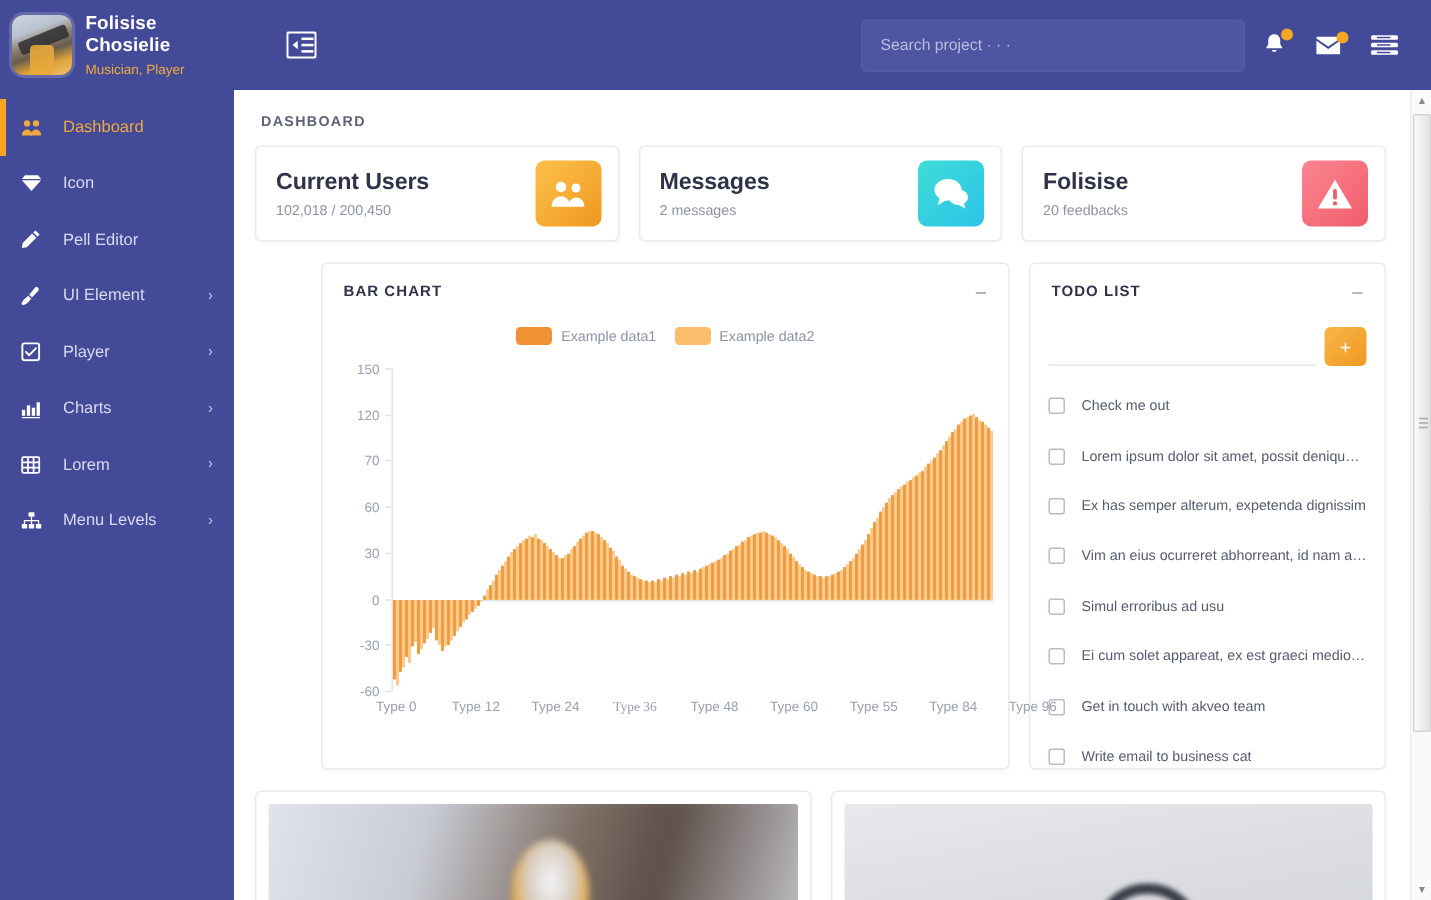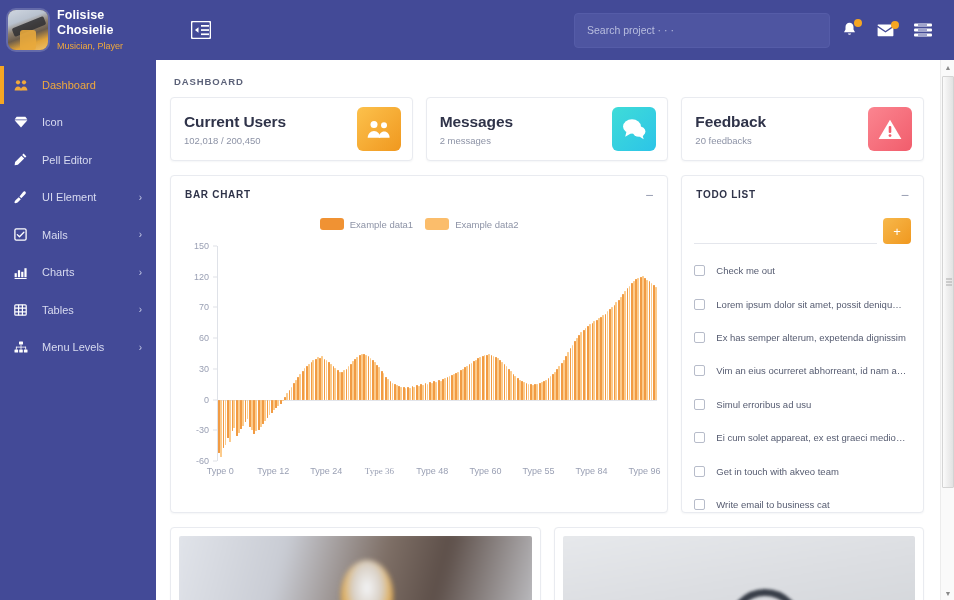--- a/index.html
+++ b/index.html
@@ -115,21 +115,21 @@
   .panel {
     background:#fff; border:1px solid #e9ebf0; border-radius:4px;
     box-shadow: 0 1px 2px rgba(30,40,80,.045);
   }
   .panel-head {
     display:flex; align-items:center; justify-content:space-between;
     padding: 13px 14px 8px 14px;
   }
   .panel-title { font-size:10px; font-weight:700; color:#2f3349; letter-spacing:.7px; }
   .panel-min { color:#9aa0b4; font-size: 14px; line-height: 8px; cursor:pointer; user-select:none; }
-  .panel-chart { width: 499px; height: 338px; }
+  .panel-chart { width: 499px; height: 338px; margin-left: 44px; }
   .panel-todo { width: 243px; height: 338px; }
 
   
   .legend { display:flex; justify-content:center; gap: 12px; margin-top: 10px; }
   .legend-item { display:flex; align-items:center; gap:6px; }
   .legend-sw { width: 24px; height: 12px; border-radius: 3px; }
   .legend-lb { font-size: 9.5px; color:#8d93a6; }
   .chart-area {
     position: relative; margin: 16px 10px 0 10px; height: 250px;
   }
@@ -267,21 +267,21 @@
           <span class="ni-label">UI Element</span>
           <span class="ni-caret">›</span>
         </div>
         <div class="nav-item">
           <span class="ni-icon">
             <svg width="13" height="13" viewBox="0 0 13 13" fill="none" stroke="currentColor" stroke-width="1.3">
               <rect x="0.9" y="0.9" width="11.2" height="11.2" rx="1.4"></rect>
               <path d="M3.3 6.6l2.2 2.2 4.4-4.6" stroke-linecap="round" stroke-linejoin="round"></path>
             </svg>
           </span>
-          <span class="ni-label">Mails</span>
+          <span class="ni-label">Player</span>
           <span class="ni-caret">›</span>
         </div>
         <div class="nav-item">
           <span class="ni-icon">
             <svg width="13" height="13" viewBox="0 0 13 13" fill="currentColor">
               <rect x="0.6" y="7.2" width="2.2" height="4"></rect>
               <rect x="3.9" y="4.2" width="2.2" height="7"></rect>
               <rect x="7.2" y="5.8" width="2.2" height="5.4"></rect>
               <rect x="10.4" y="2.2" width="2.2" height="9"></rect>
               <rect x="0.6" y="12" width="12" height="1"></rect>
@@ -290,21 +290,21 @@
           <span class="ni-label">Charts</span>
           <span class="ni-caret">›</span>
         </div>
         <div class="nav-item">
           <span class="ni-icon">
             <svg width="13" height="12" viewBox="0 0 13 12" fill="none" stroke="currentColor" stroke-width="1.2">
               <rect x="0.8" y="0.8" width="11.4" height="10.4" rx="1"></rect>
               <path d="M0.8 4.2h11.4M0.8 7.8h11.4M4.6 0.8v10.4M8.4 0.8v10.4"></path>
             </svg>
           </span>
-          <span class="ni-label">Tables</span>
+          <span class="ni-label">Lorem</span>
           <span class="ni-caret">›</span>
         </div>
         <div class="nav-item">
           <span class="ni-icon">
             <svg width="14" height="12" viewBox="0 0 14 12" fill="currentColor">
               <rect x="5" y="0.5" width="4" height="3" rx=".5"></rect>
               <rect x="0.5" y="8.4" width="3.6" height="3" rx=".5"></rect>
               <rect x="5.2" y="8.4" width="3.6" height="3" rx=".5"></rect>
               <rect x="9.9" y="8.4" width="3.6" height="3" rx=".5"></rect>
               <path d="M6.6 3.5h.8v2.2h-.8z"></path>
@@ -387,21 +387,21 @@
               <svg width="24" height="22" viewBox="0 0 24 22" fill="currentColor">
                 <ellipse cx="10" cy="8.5" rx="9" ry="7.2"></ellipse>
                 <path d="M4.5 13.5l-1.3 5.3 6-3.6z"></path>
                 <ellipse cx="17" cy="13.5" rx="6.4" ry="5.2"></ellipse>
                 <path d="M20.5 17.2l1.2 4-4.4-2.6z"></path>
               </svg>
             </div>
           </div>
           <div class="stat-card">
             <div class="stat-text">
-              <div class="stat-title">Feedback</div>
+              <div class="stat-title">Folisise</div>
               <div class="stat-sub">20 feedbacks</div>
             </div>
             <div class="stat-ico" style="background:linear-gradient(135deg,#fb8590,#f15d6c)">
               <svg width="24" height="21" viewBox="0 0 24 21" fill="currentColor">
                 <path d="M12 0.8 23.4 20H0.6z"></path>
                 <rect x="10.7" y="7" width="2.6" height="7" rx="1.1" fill="#f15d6c"></rect>
                 <circle cx="12" cy="16.6" r="1.4" fill="#f15d6c"></circle>
               </svg>
             </div>
           </div>

